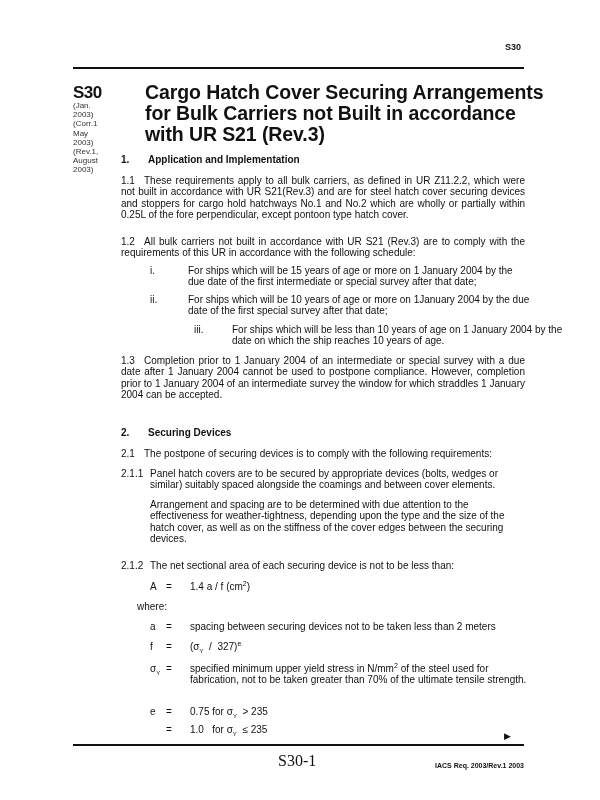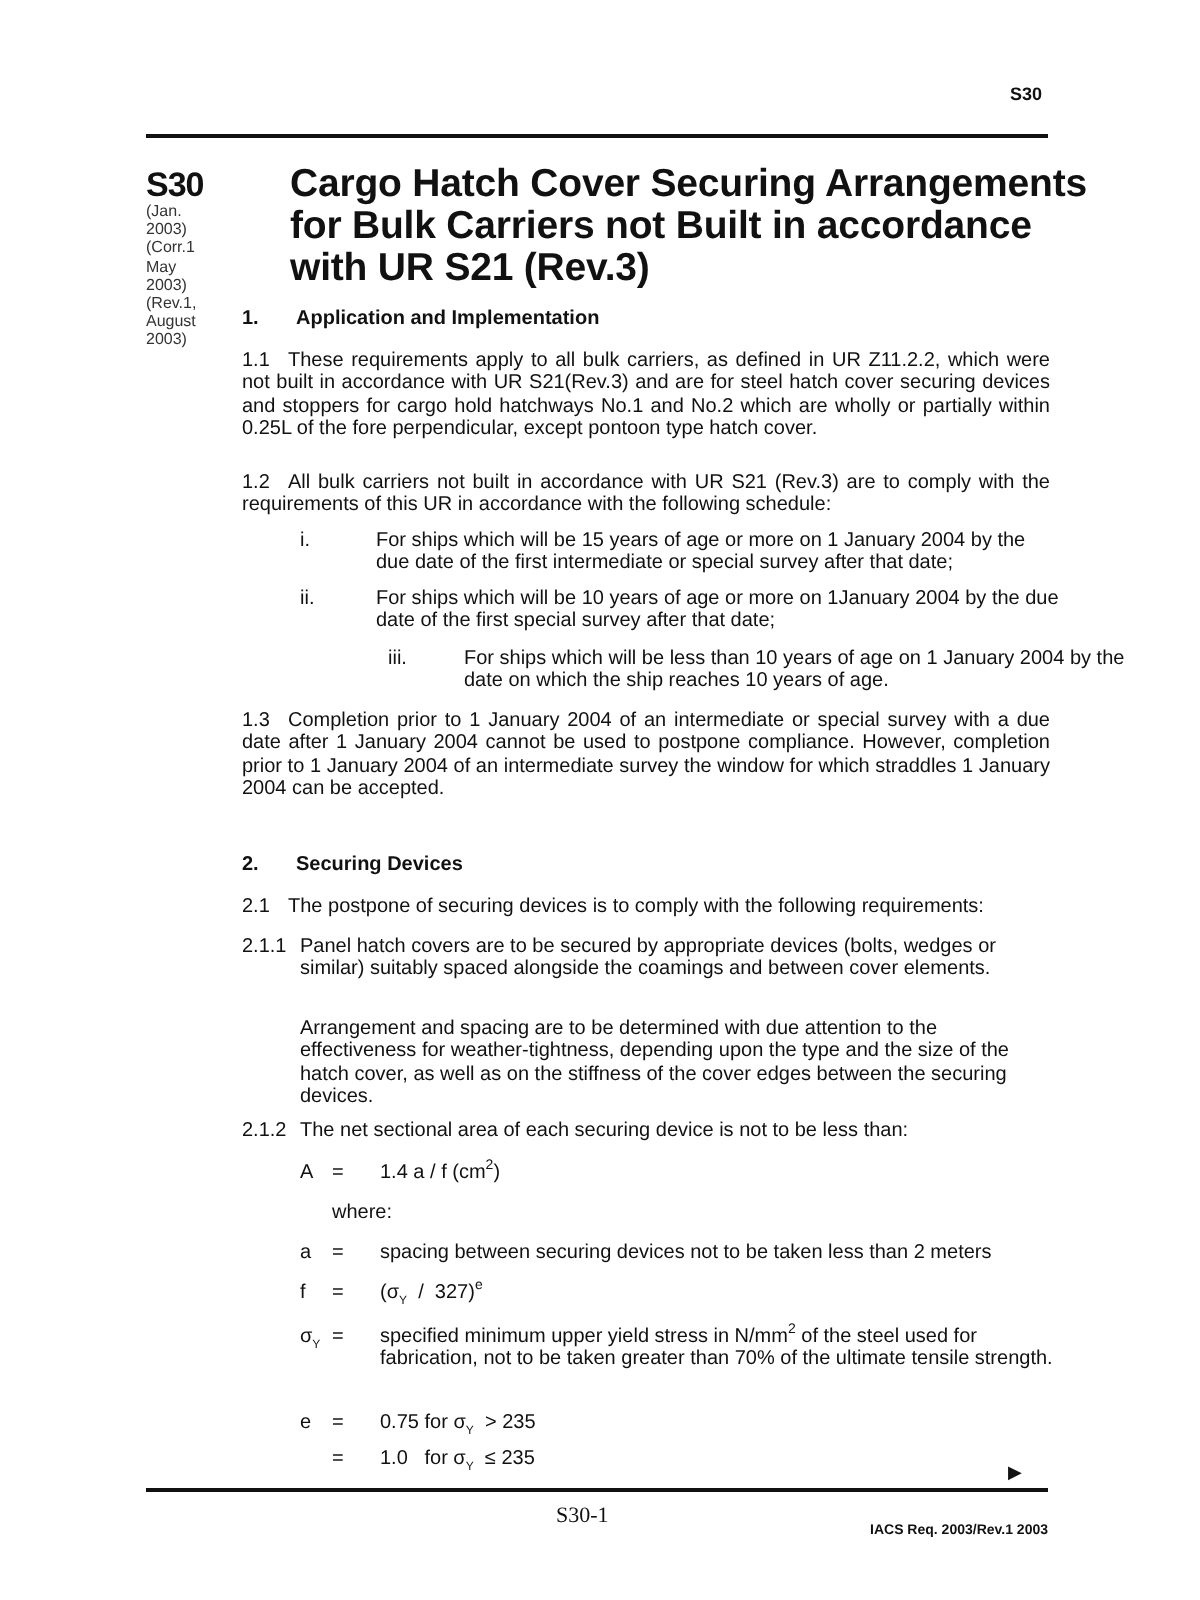--- a/index.html
+++ b/index.html
@@ -19,21 +19,21 @@
   .li .lbl { position:absolute; left:0; top:0; }
   .li .txt { margin-left:38px; display:block; }
   .plain { font-size:10px; line-height:11.3px; }
   .def { left:150px; width:380px; font-size:10px; line-height:11.3px; }
   .def .sym { position:absolute; left:0; top:0; }
   .def .eq { position:absolute; left:16px; top:0; }
   .def .txt { margin-left:40px; display:block; }
   sup { font-size:7px; line-height:0; vertical-align:super; }
   sub { font-size:6px; line-height:0; vertical-align:sub; }
   .arrow { top:731px; left:504px; font-size:9px; }
-  .pageno { top:752px; left:278px; font-family:"Liberation Serif", serif; font-size:11px; }
+  .pageno { top:752px; left:278px; font-family:"Liberation Serif", serif; font-size:16px; }
   .footer-ref { top:762px; right:76px; font-size:7px; font-weight:bold; }
 </style>
 </head>
 <body>
 
 <div class="abs hdr-code">S30</div>
 <div class="abs rule-top"></div>
 
 <div class="abs side-code">S30</div>
 <div class="abs side-hist">
@@ -84,33 +84,33 @@
 
 <div class="abs para" style="top:448px;">
   <span class="pn">2.1</span><span>The postpone of securing devices is to comply with the following requirements:</span>
 </div>
 
 <div class="abs" style="top:468px; left:121px; width:400px; font-size:10px; line-height:11.3px;">
   <span style="position:absolute; left:0; top:0;">2.1.1</span>
   <span style="display:block; margin-left:29px;">Panel hatch covers are to be secured by appropriate devices (bolts, wedges or similar) suitably spaced alongside the coamings and between cover elements.</span>
 </div>
 
-<div class="abs plain" style="top:499px; left:150px; width:378px;margin-top:10px;">Arrangement and spacing are to be determined with due attention to the effectiveness for weather-tightness, depending upon the type and the size of the hatch cover, as well as on the stiffness of the cover edges between the securing devices.</div>
+<div class="abs plain" style="top:499px; left:150px; width:378px;">Arrangement and spacing are to be determined with due attention to the effectiveness for weather-tightness, depending upon the type and the size of the hatch cover, as well as on the stiffness of the cover edges between the securing devices.</div>
 
 <div class="abs plain" style="top:560px; left:121px; width:410px;">
   <span style="display:inline-block; width:29px;">2.1.2</span><span>The net sectional area of each securing device is not to be less than:</span>
 </div>
 
 <div class="abs def" style="top:581px;">
   <span class="sym">A</span>
   <span class="eq">=</span>
   <span class="txt"><span>1.4 a / f (cm</span><sup>2</sup><span>)</span></span>
 </div>
 
-<div class="abs plain" style="top:601px; left:166px;">where:</div>
+<div class="abs plain" style="top:601px; left:137px;">where:</div>
 
 <div class="abs def" style="top:621px;">
   <span class="sym">a</span>
   <span class="eq">=</span>
   <span class="txt">spacing between securing devices not to be taken less than 2 meters</span>
 </div>
 
 <div class="abs def" style="top:641px;">
   <span class="sym">f</span>
   <span class="eq">=</span>

